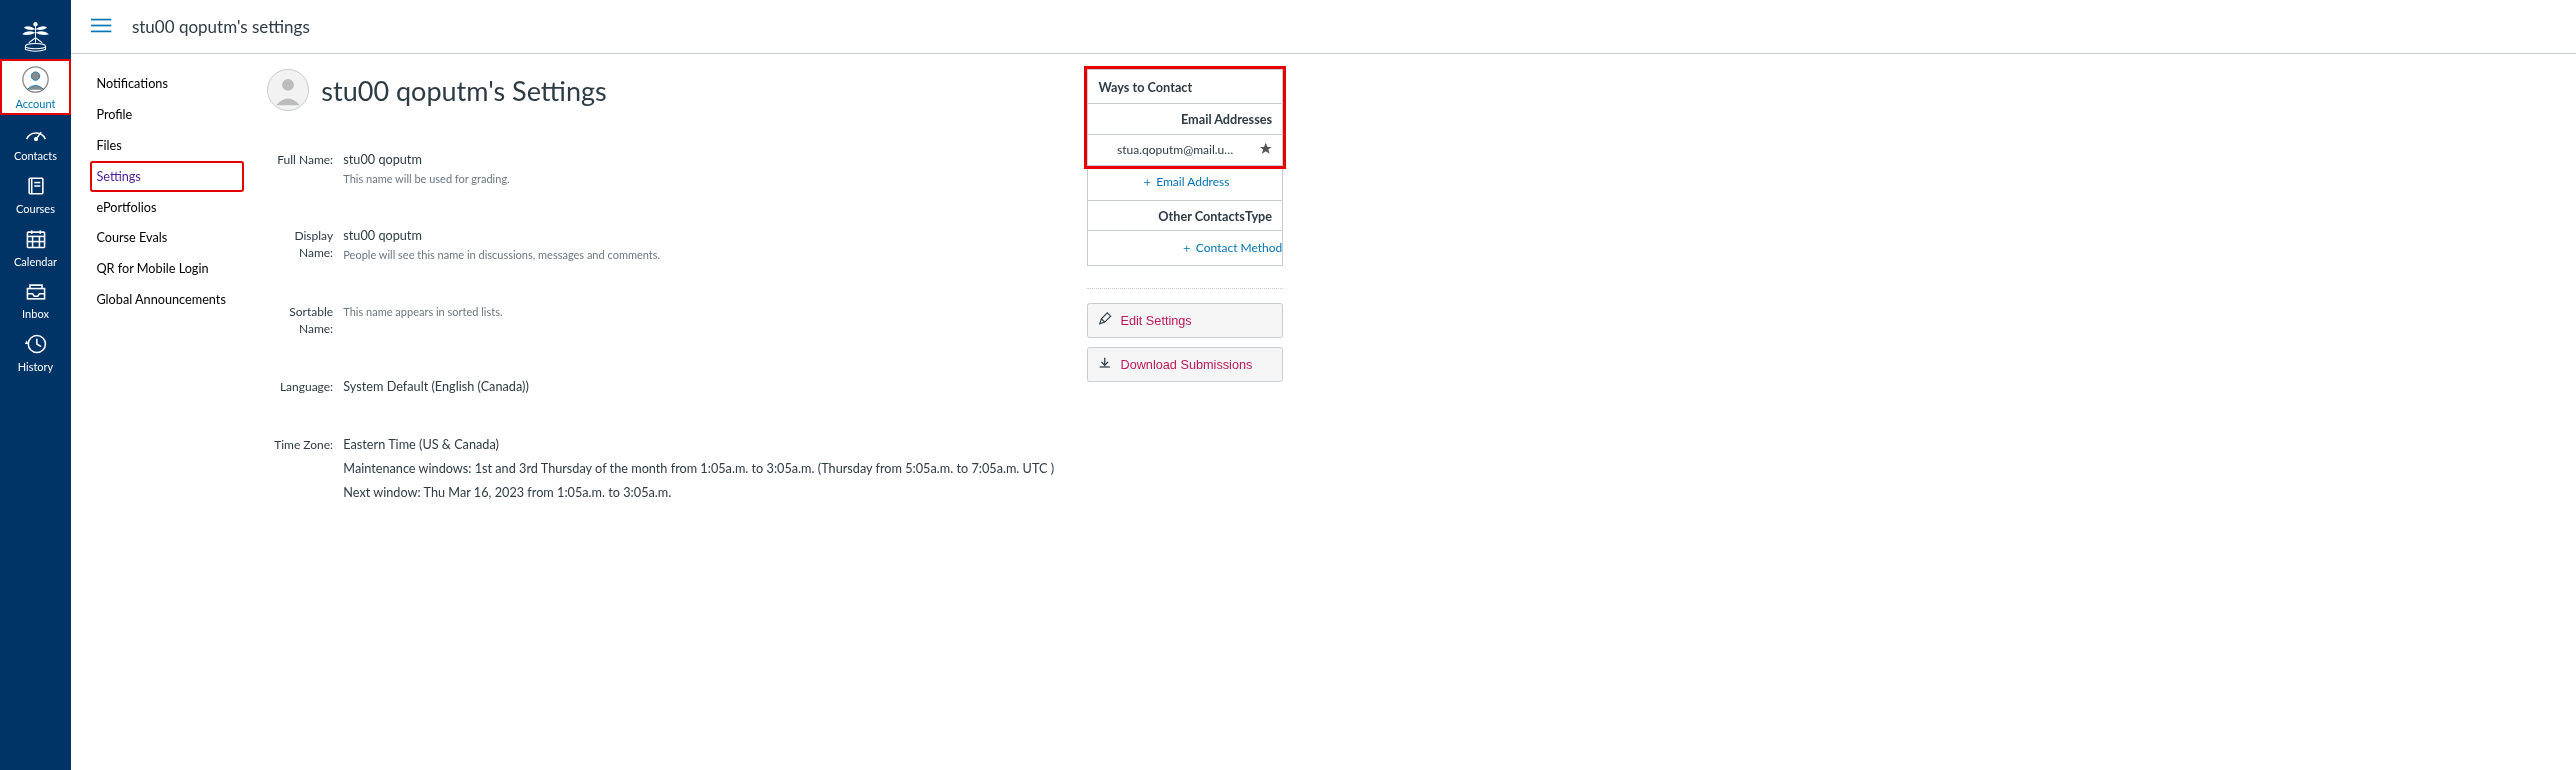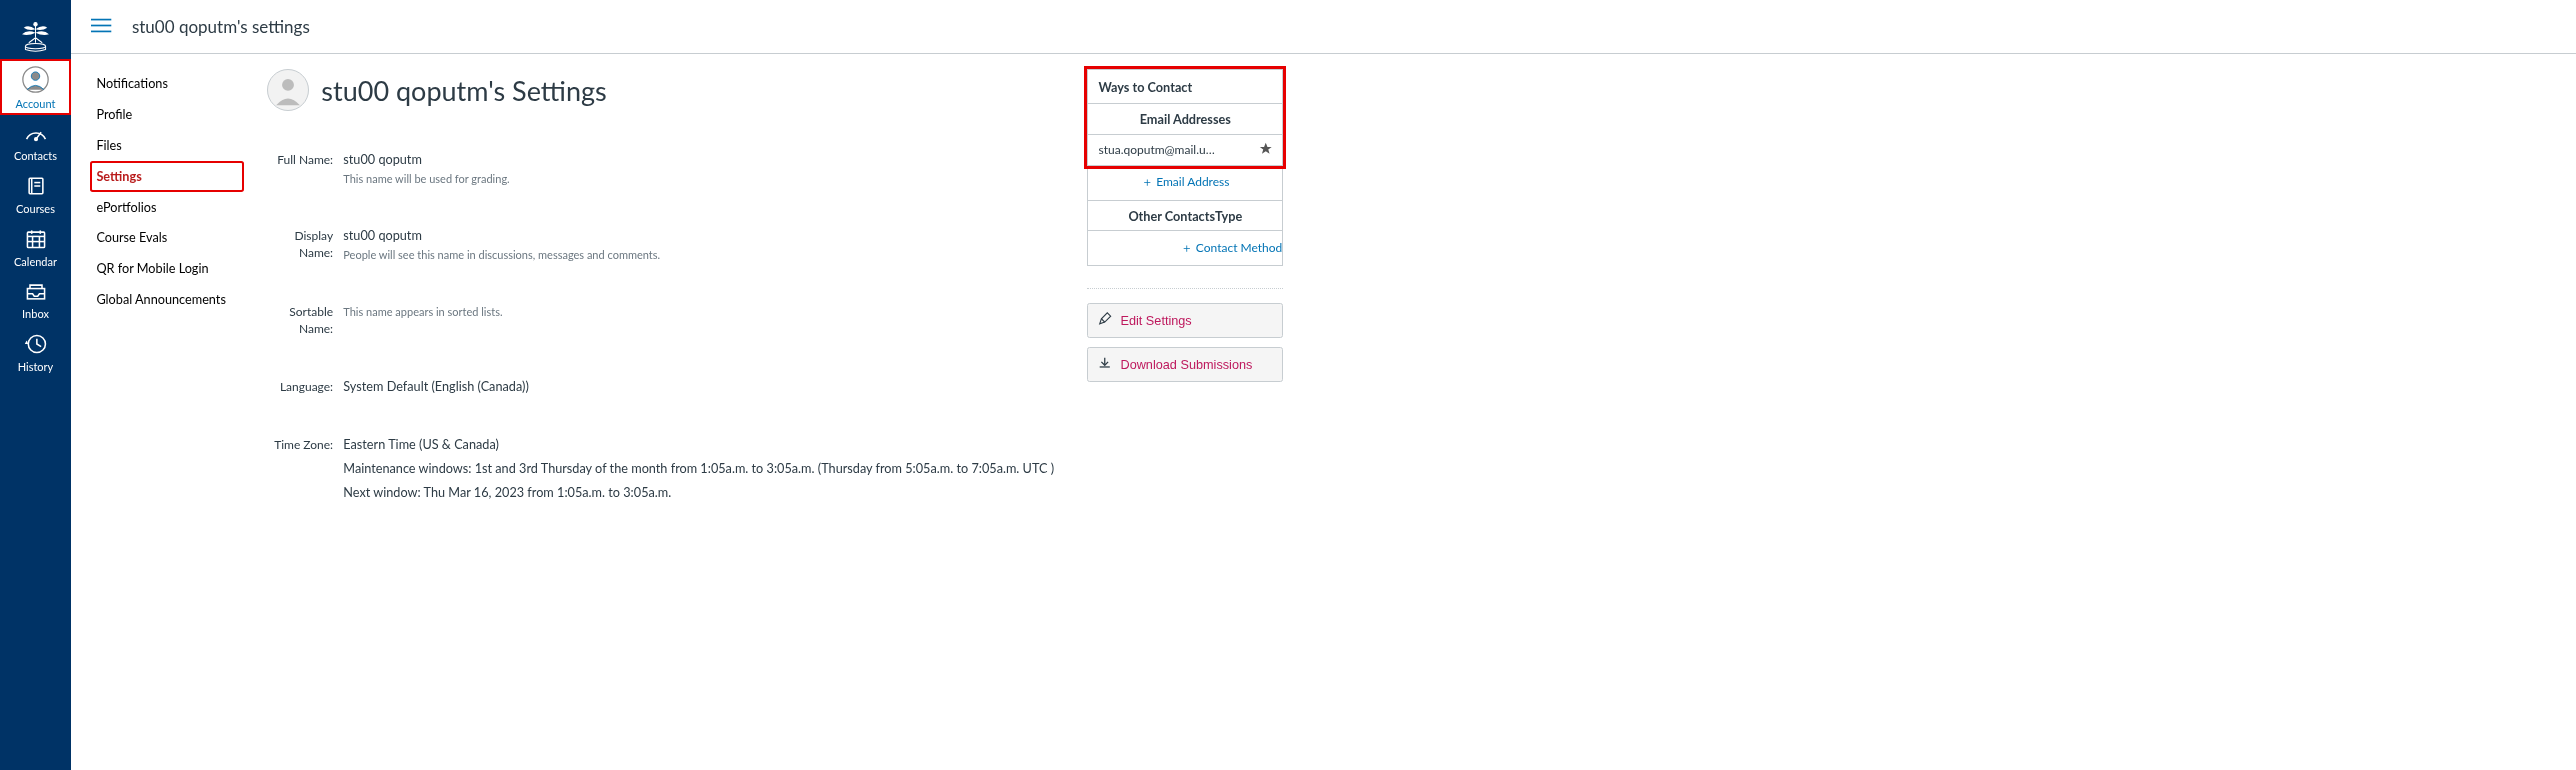--- a/index.html
+++ b/index.html
@@ -97,22 +97,22 @@
   }
   .context-nav a {
     color: #000000;
     text-decoration: none;
     padding: 6px 5.1px;
     font-size: 12.7px;
     border-radius: 1.7px;
     line-height: 1.35;
   }
   .context-nav a.active {
-    color: #b91c1c;
-    font-weight: 700;
+    color: #4c1d95;
+    font-weight: 400;
   }
 
   
   .settings-col {
     flex: 1;
     max-width: 796px;
   }
   .page-heading {
     display: flex;
     align-items: center;
@@ -178,30 +178,31 @@
     font-weight: 700;
     font-size: 12.7px;
     border-bottom: 0.8px solid #c7cdd1;
   }
   .contact-section-head {
     padding: 6.8px 10.2px;
     font-weight: 700;
     font-size: 12.7px;
     border-bottom: 0.8px solid #c7cdd1;
     display: flex;
-    justify-content: center;
+    justify-content: flex-end;
   }
   .email-row {
     padding: 6.8px 10.2px;
     border-bottom: 0.8px solid #c7cdd1;
     display: flex;
     align-items: center;
     justify-content: space-between;
     font-size: 12px;
     gap: 6.8px;
+    text-align: center;
   }
   .email-row .txt {
     overflow: hidden;
     text-overflow: ellipsis;
     white-space: nowrap;
     flex: 1;
   }
   .add-link {
     color: #0374b5;
     text-decoration: none;

